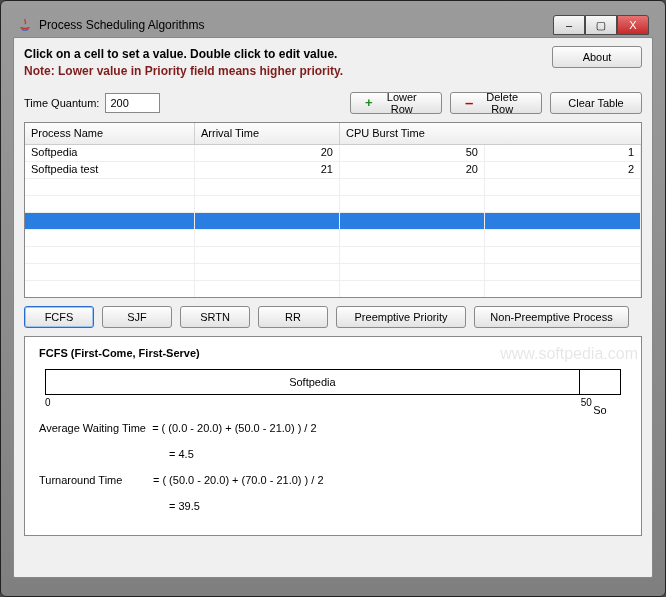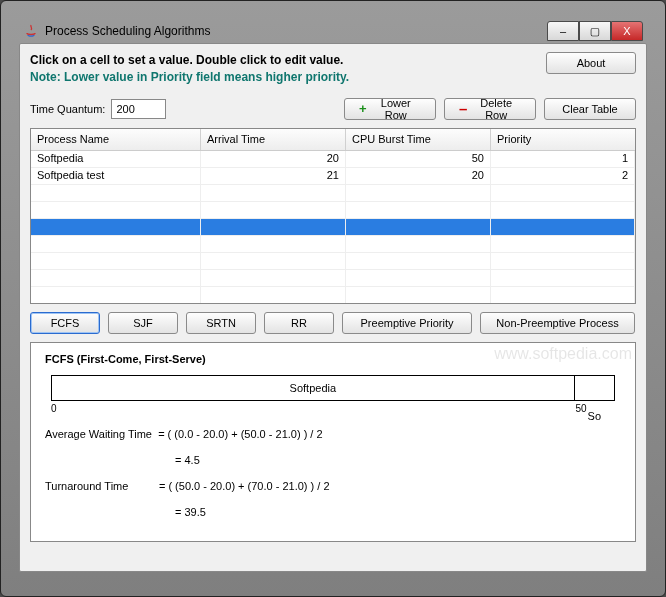--- a/index.html
+++ b/index.html
@@ -1,29 +1,29 @@
 <!DOCTYPE html>
 <html><head>
 <meta charset="utf-8">
 <style>
 * { box-sizing: border-box; margin: 0; padding: 0; font-family: "Segoe UI", Tahoma, sans-serif; }
 body { background: #555; width: 666px; height: 597px; overflow: hidden; }
-.window { position: relative; width: 666px; height: 597px; background: linear-gradient(#9b9b9b,#7f7f7f); border: 1px solid #222; border-radius: 6px; box-shadow: 0 0 8px rgba(0,0,0,.5); padding: 18px; }
+.window { position: relative; width: 666px; height: 597px; background: linear-gradient(#9b9b9b,#7f7f7f); border: 1px solid #222; border-radius: 6px; box-shadow: 0 0 8px rgba(0,0,0,.5); padding: 12px; }
 .titlebar { height: 24px; display: flex; align-items: center; padding: 0 4px; }
 .java-icon { width: 16px; height: 16px; display: inline-block; border-radius: 2px; }
 .title-text { margin-left: 6px; font-size: 12px; color: #000; }
 .win-controls { margin-left: auto; display: flex; gap: 0; }
 .win-btn { width: 32px; height: 20px; border: 1px solid #4a4a4a; background: linear-gradient(#f7f7f7,#d8d8d8); font-size: 11px; display: flex; align-items: center; justify-content: center; cursor: pointer; }
 .win-btn.close { background: linear-gradient(#e57373,#c62828); color: #fff; border-radius: 0 3px 0 0; }
 .win-btn.min { border-radius: 3px 0 0 0; }
 .client { background: #f0f0f0; border: 1px solid #888; border-radius: 2px; height: calc(100% - 30px); padding: 8px 10px; position: relative; }
 .top-row { display: flex; align-items: flex-start; gap: 10px; }
 .instructions { flex: 1; font-size: 12px; line-height: 1.4; }
 .instructions .line1 { font-weight: bold; }
-.instructions .line2 { font-weight: bold; color: #0f766e; }
+.instructions .line2 { font-weight: bold; color: #7f1d1d; }
 .btn { height: 22px; padding: 0 14px; border: 1px solid #8a8a8a; border-radius: 3px; background: linear-gradient(#fefefe,#e3e3e3); font-size: 11px; cursor: pointer; display: inline-flex; align-items: center; justify-content: center; gap: 4px; }
 .btn.active { border-color:#2a6bcf; box-shadow: inset 0 0 0 1px #9ec4f4; }
 .about-btn { width: 90px; text-align: center; }
 .quantum-row { display: flex; align-items: center; gap: 6px; margin-top: 12px; font-size: 11px; }
 .qlabel { }
 .qinput { width: 55px; height: 20px; border: 1px solid #888; background: #fff; font-size: 11px; padding: 0 4px; }
 .row-btns { margin-left: auto; display: flex; gap: 8px; }
 .row-btns .btn { width: 92px; }
 .plus { color: #1a8f1a; font-weight: bold; font-size: 13px; line-height: 1; }
 .minus { color: #c00; font-weight: bold; font-size: 15px; line-height: 1; }
@@ -97,21 +97,20 @@
           </button>
         <button class="btn">Clear Table</button>
       </div>
     </div>
 
     <div class="table-wrap">
       <div class="thead">
         <div class="th c0">Process Name</div>
         <div class="th c1">Arrival Time</div>
         <div class="th c2">CPU Burst Time</div>
-        <div class="th c3">Priority</div>
       </div>
       <div id="tbody">
           <div class="tr">
             <div class="td c0">Softpedia</div>
             <div class="td c1">20</div>
             <div class="td c2">50</div>
             <div class="td c3">1</div>
           </div>
           <div class="tr">
             <div class="td c0">Softpedia test</div>

